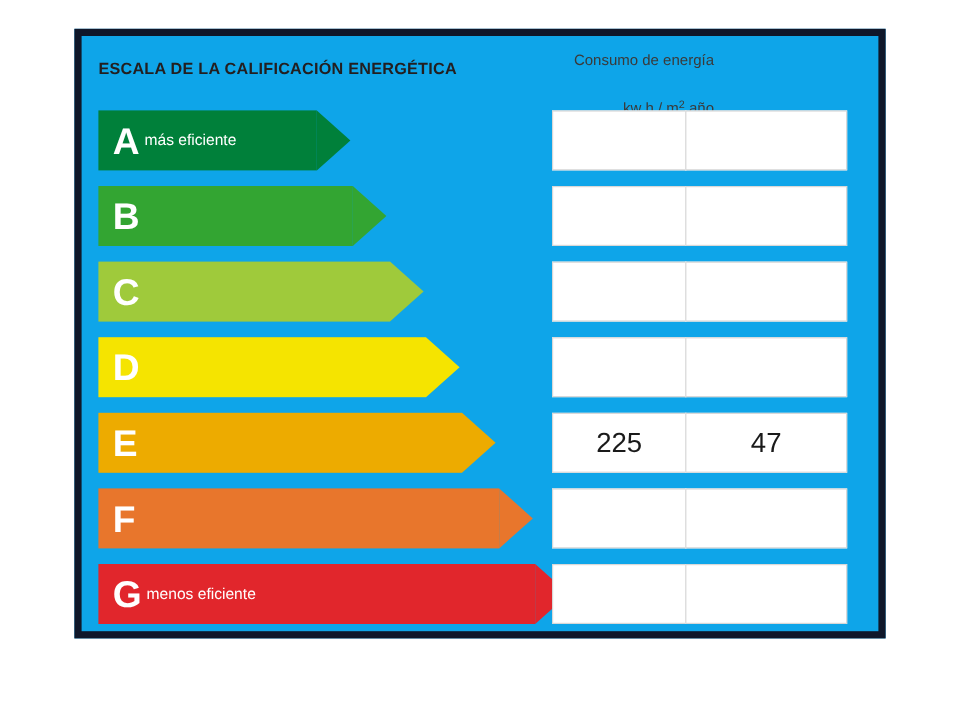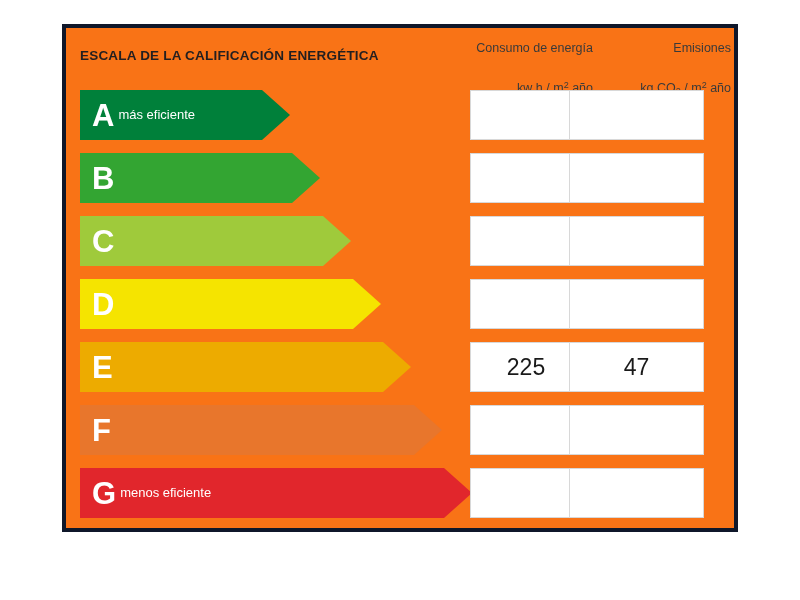--- a/index.html
+++ b/index.html
@@ -14,22 +14,22 @@
     height: 600px;
     background: #ffffff;
     overflow: hidden;
   }
   .panel {
     position: absolute;
     left: 62px;
     top: 24px;
     width: 676px;
     height: 508px;
-    background: #f97316;
-    border: 4px solid #0f172a;
+    background: #0ea5e9;
+    border: 6px solid #0f172a;
     box-sizing: border-box;
   }
   .header {
     position: absolute;
     left: 0;
     top: 0;
     width: 100%;
     height: 56px;
   }
   .header-title {
@@ -115,41 +115,37 @@
     height: 50px;
     background: #ffffff;
     border: 1px solid #d8d8d8;
     box-sizing: border-box;
     display: flex;
     align-items: center;
     justify-content: center;
     font-size: 23px;
     color: #1a1a1a;
   }
-  .cell.energy { left: 404px; width: 112px; }
+  .cell.energy { left: 392px; width: 112px; }
   .cell.emis   { left: 503px; width: 135px; }
 </style>
 </head>
 <body>
 
 <div id="page">
   <div class="panel">
 
     <div class="header">
       <div class="header-title">ESCALA DE LA CALIFICACIÓN ENERGÉTICA</div>
 
       <div class="col-head energy">
         <span>Consumo de energía</span>
         <span class="l2"><span>kw h / m</span><span class="sup">2</span><span> año</span></span>
       </div>
 
-      <div class="col-head emis">
-        <span>Emisiones</span>
-        <span class="l2"><span>kg CO</span><span class="sub">2</span><span> / m</span><span class="sup">2</span><span> año</span></span>
-      </div>
     </div>
 
     <div class="rows" id="rows">
         <div class="row">
           <div class="bar-wrap">
             <div class="bar">
               <div class="bar-body" style="background: rgb(0, 128, 58); width: 182px;">
                 <span class="letter">A</span>
                 <span class="caption">más eficiente</span>
               </div>

